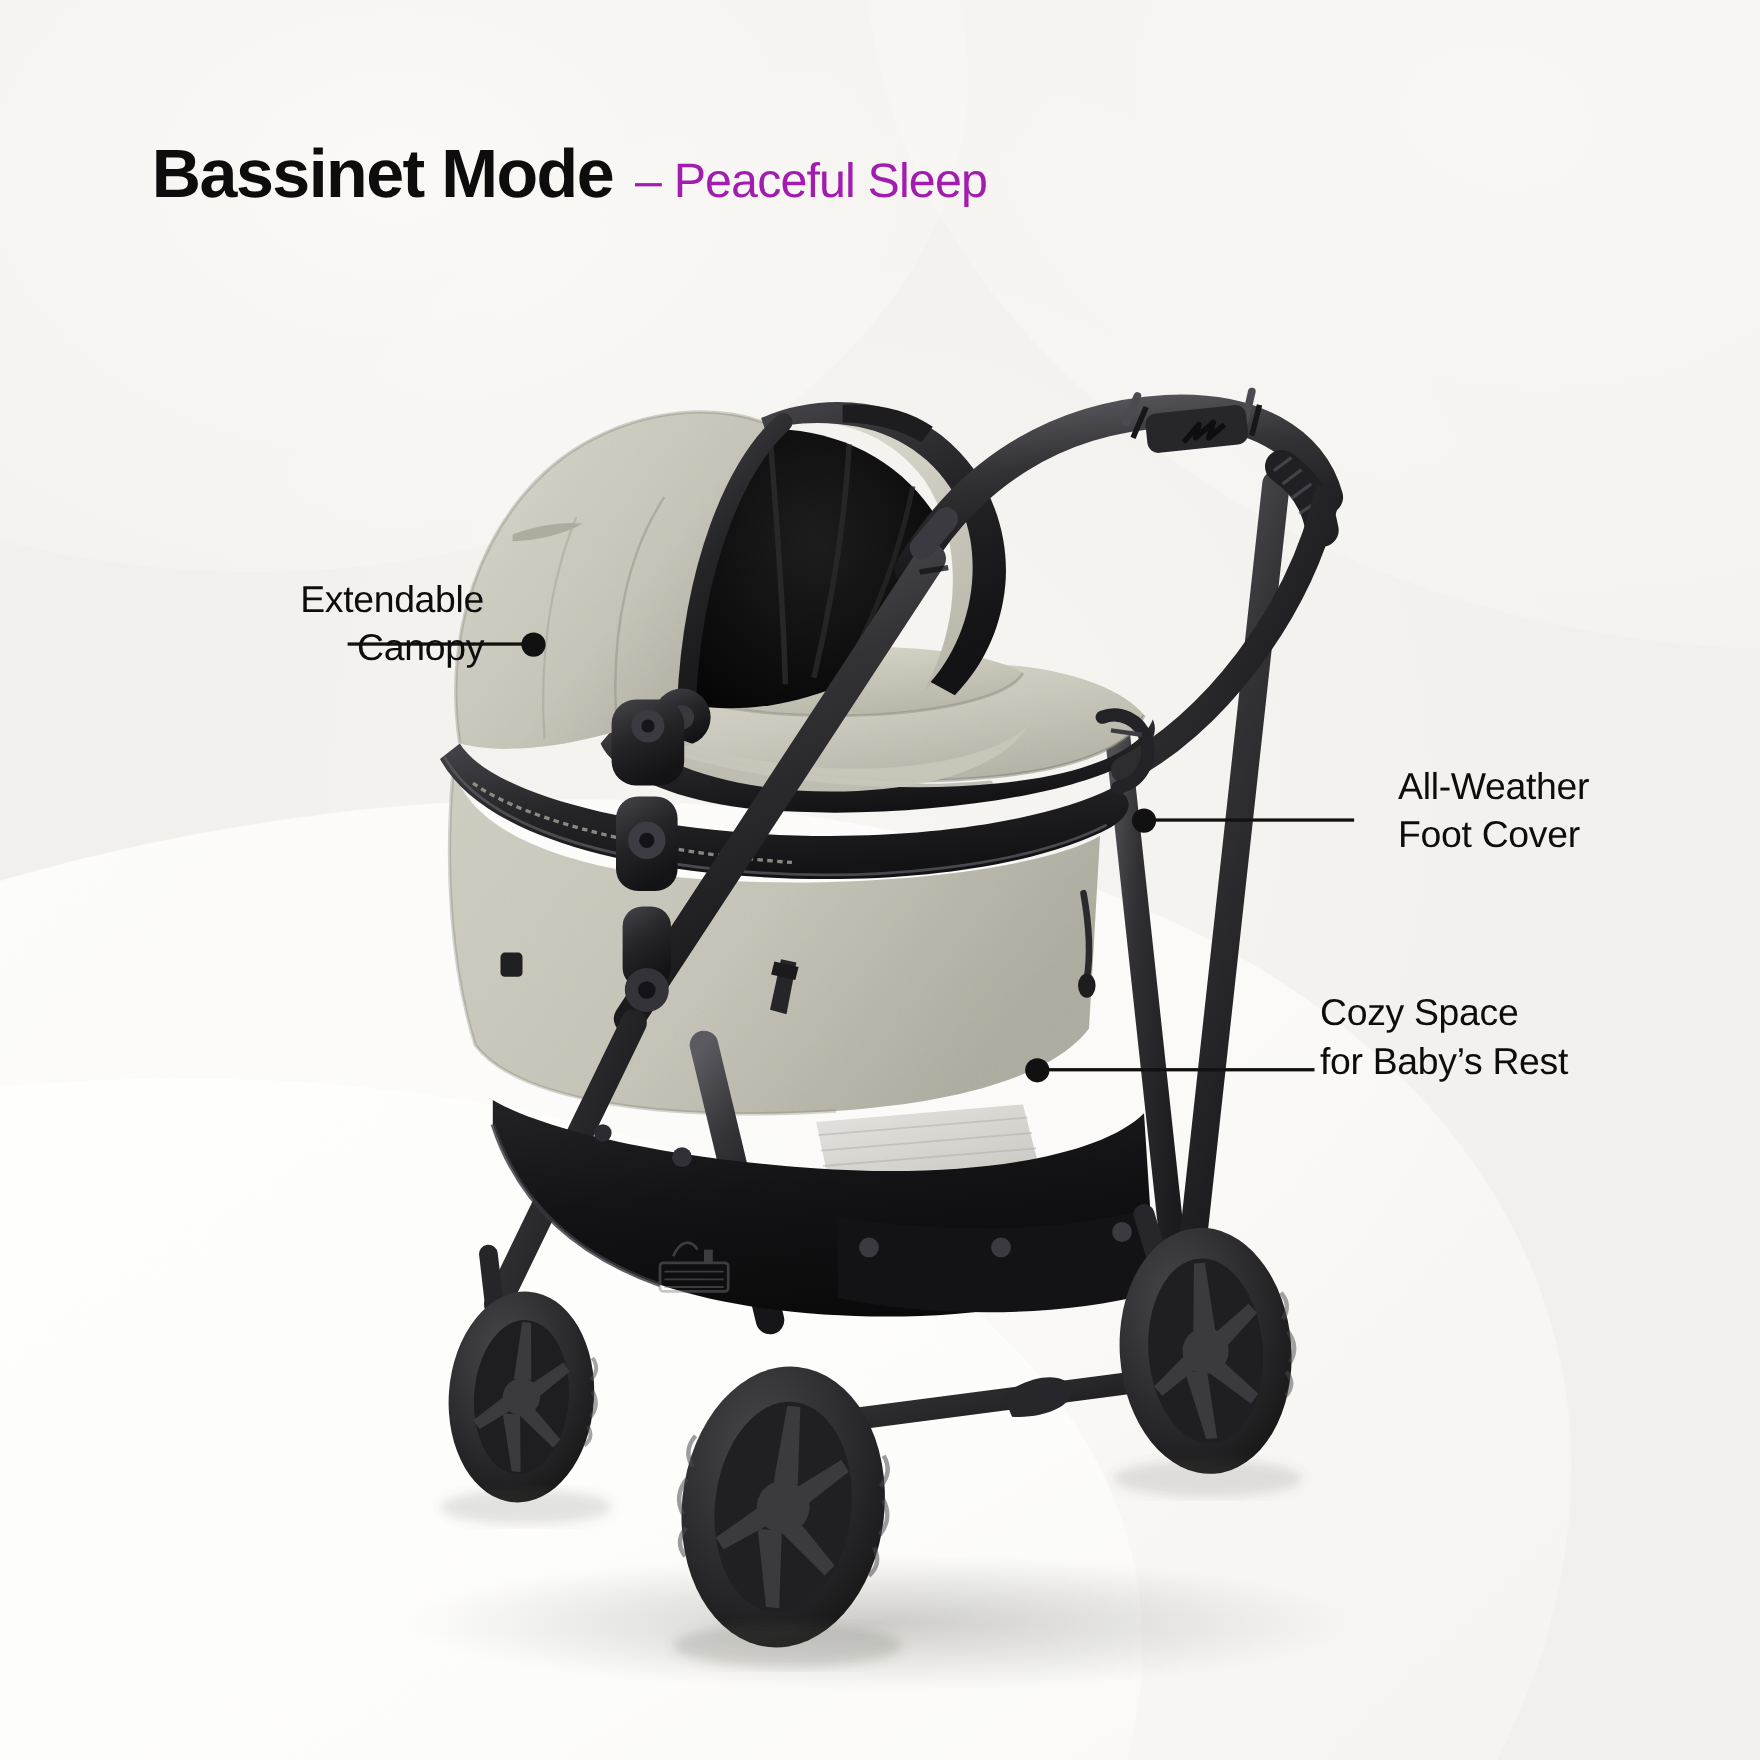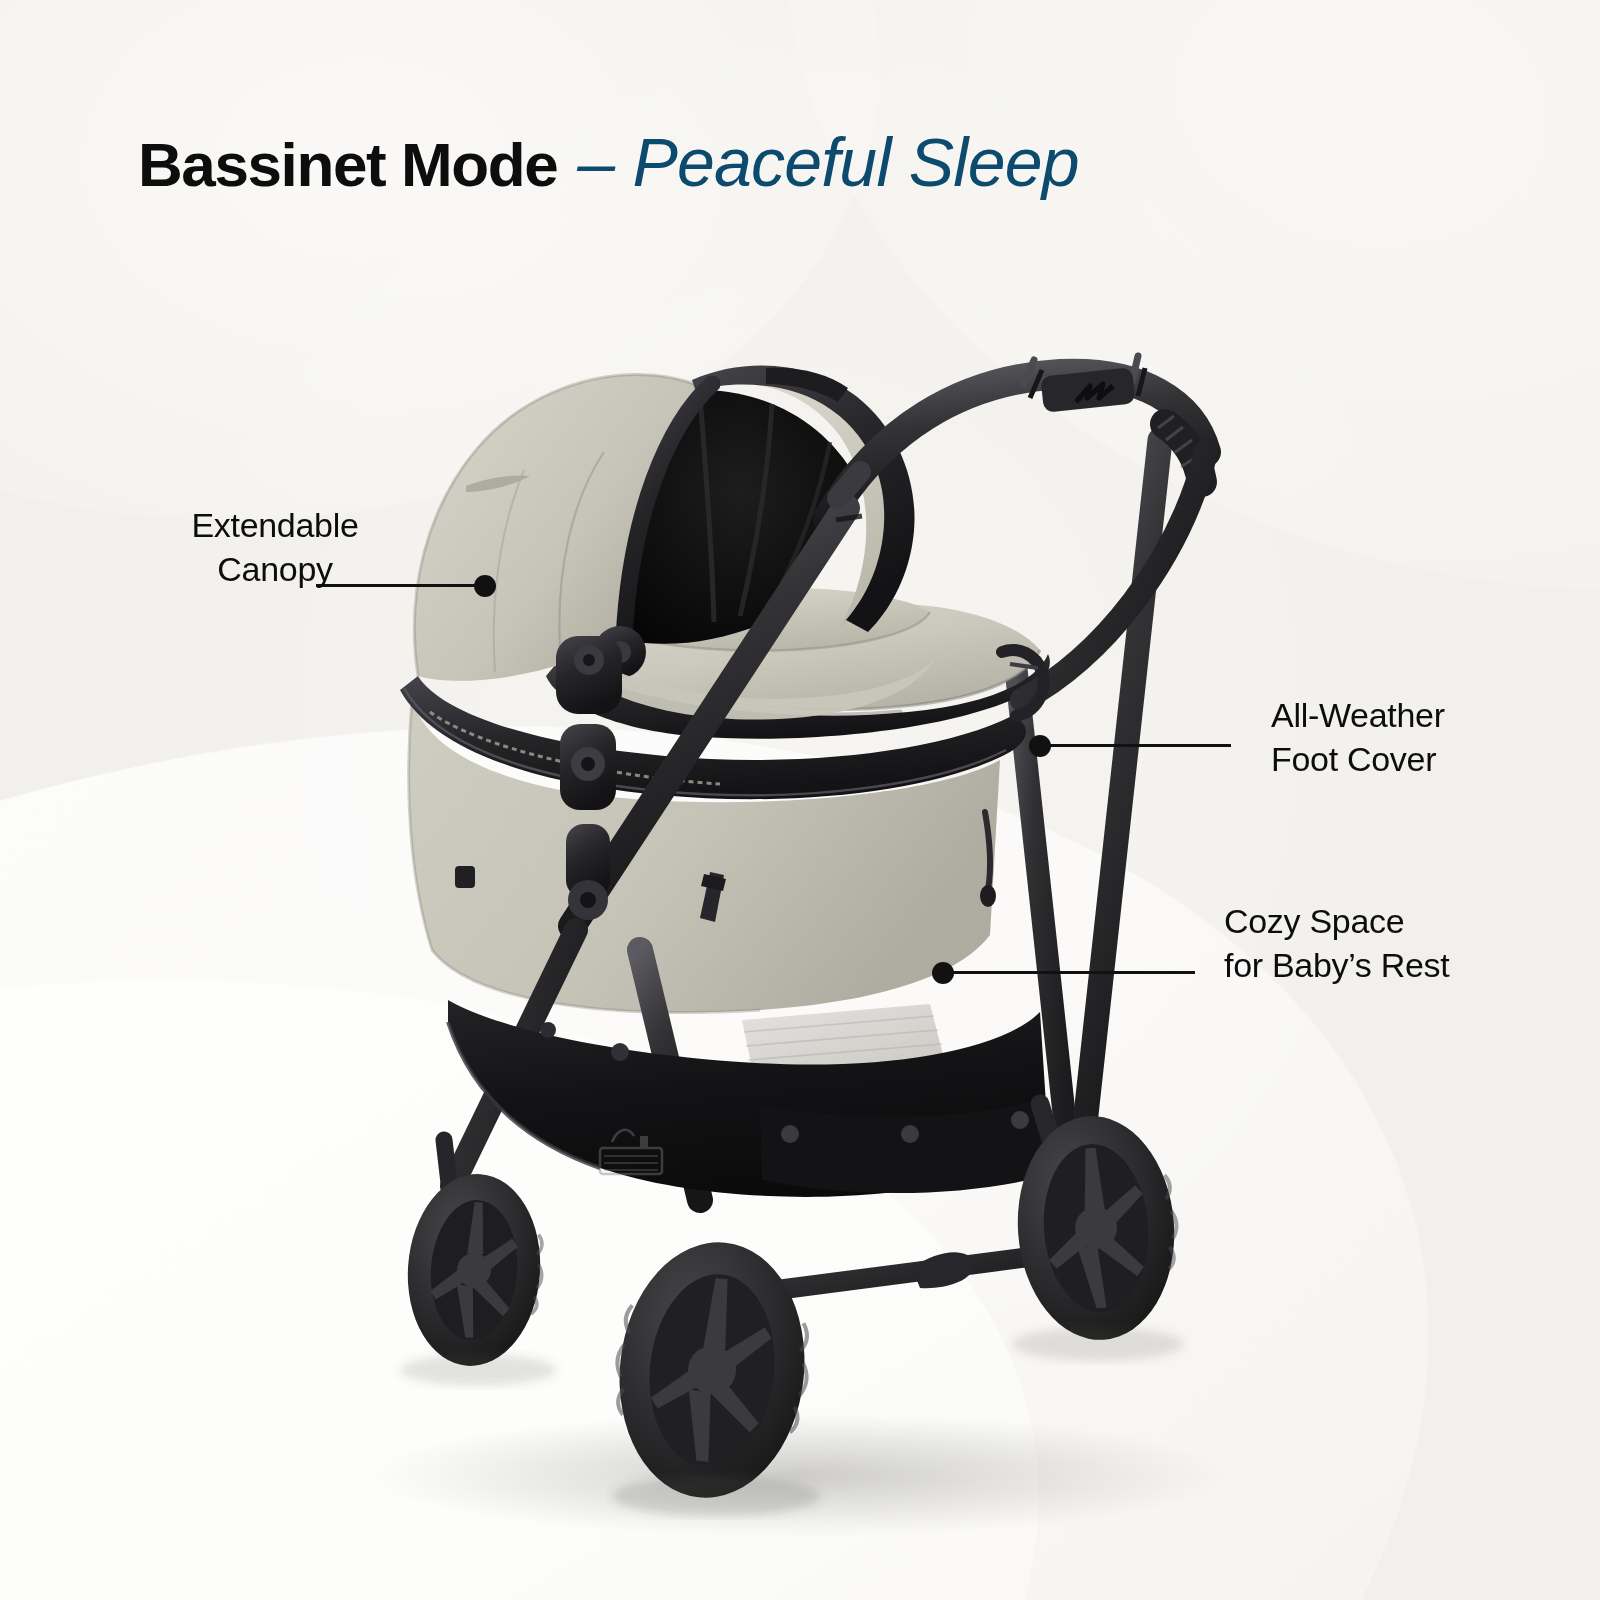--- a/index.html
+++ b/index.html
@@ -23,28 +23,28 @@
   .sw3{width:1500px;height:1100px;left:780px;top:-520px;
        background:radial-gradient(ellipse at 40% 60%,#faf9f6 0%,#f3f1ed 70%,rgba(243,241,237,0) 100%);
        transform:rotate(12deg);opacity:.8;}
   .sw4{width:1300px;height:900px;left:-420px;top:-380px;
        background:radial-gradient(ellipse at 60% 60%,#fbfaf8 0%,rgba(242,240,236,0) 72%);opacity:.9;}
   .vign{position:absolute;inset:0;background:radial-gradient(ellipse at 50% 45%,rgba(255,255,255,.35) 0%,rgba(255,255,255,0) 62%);}
 
   
   .header{position:absolute;left:138px;top:128px;display:flex;align-items:baseline;gap:20px;}
   .title-main{font-size:62px;font-weight:bold;color:#0d0d0d;letter-spacing:-1.4px;line-height:1;}
-  .title-sub{font-size:68px;font-weight:400;color:#0c4a6e;letter-spacing:-0.8px;line-height:1;font-style:italic;}
+  .title-sub{font-size:44px;font-weight:400;color:#a21caf;letter-spacing:-0.8px;line-height:1;}
 
   
   .callout{position:absolute;}
   .callout .label{font-size:34px;line-height:1.28;color:#0d0d0d;font-weight:400;letter-spacing:-0.3px;white-space:pre-line;}
-  .co-left{left:110px;top:504px;width:330px;text-align:center;}
+  .co-left{left:110px;top:524px;width:330px;text-align:right;}
   .co-r1{left:1238px;top:694px;width:330px;text-align:left;margin-left:33px;}
-  .co-r2{left:1200px;top:900px;width:360px;text-align:left;margin-left:24px;}
+  .co-r2{left:1200px;top:900px;width:360px;text-align:left;}
 
   .leader{position:absolute;height:3px;background:#111;}
   .leader .dot{position:absolute;width:22px;height:22px;border-radius:50%;background:#111;top:-9.5px;}
   .ld-left{left:316px;top:584px;width:176px;}
   .ld-left .dot{right:-4px;}
   .ld-r1{left:1035px;top:744px;width:196px;}
   .ld-r1 .dot{left:-6px;}
   .ld-r2{left:938px;top:971px;width:257px;}
   .ld-r2 .dot{left:-6px;}
 

